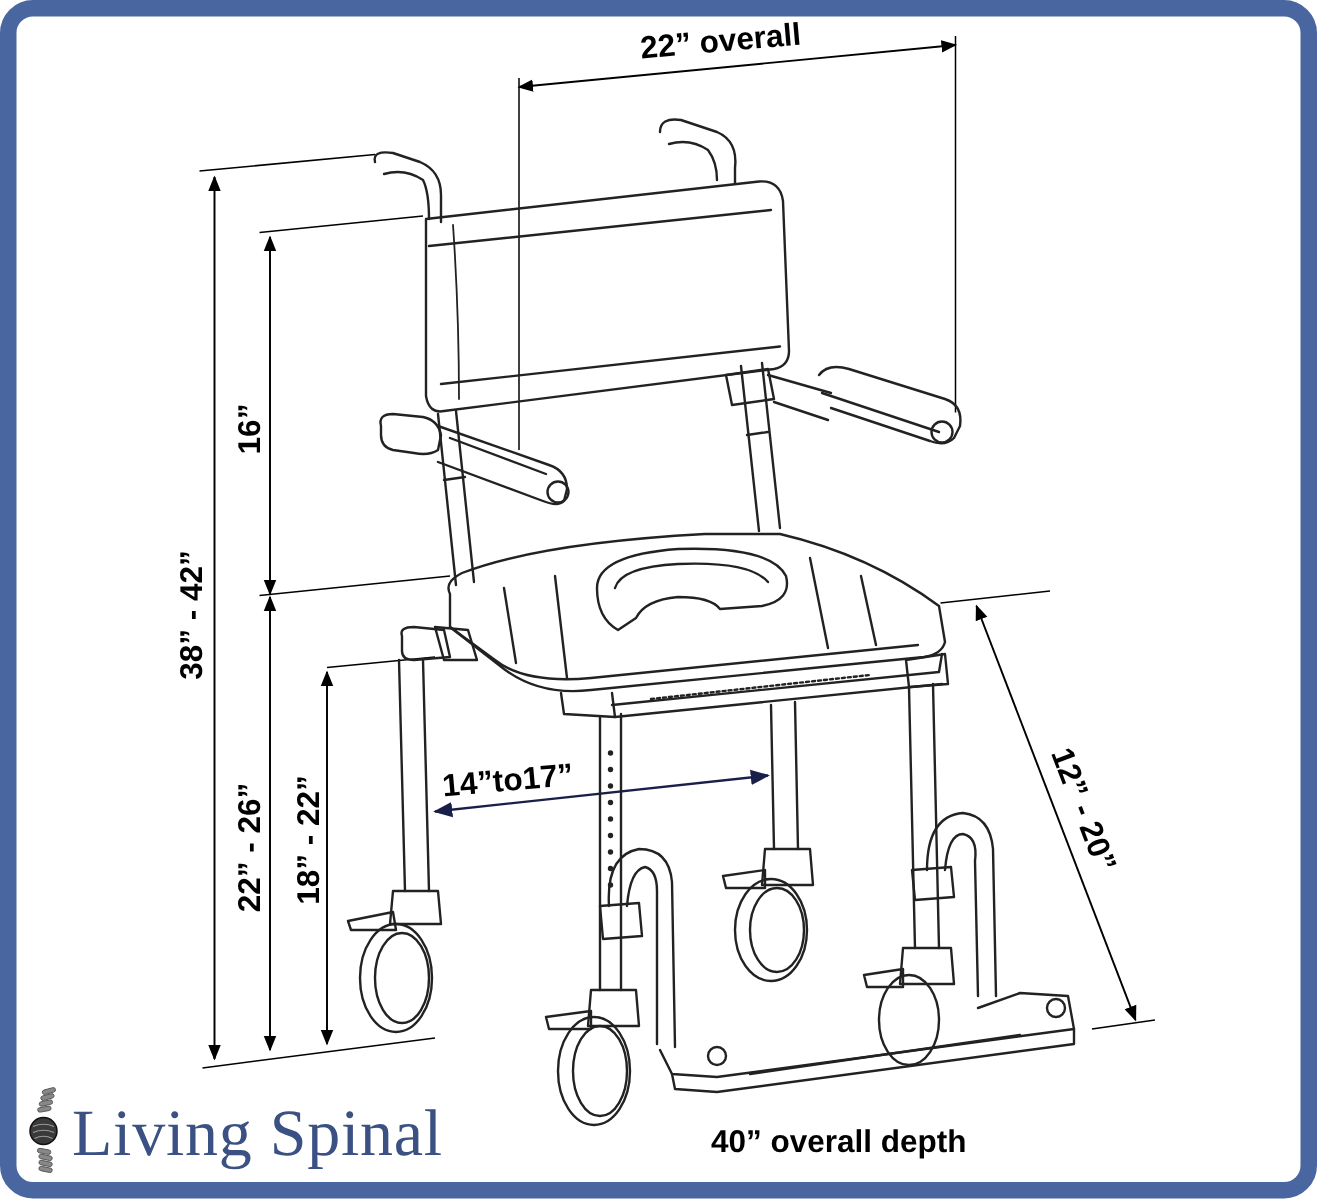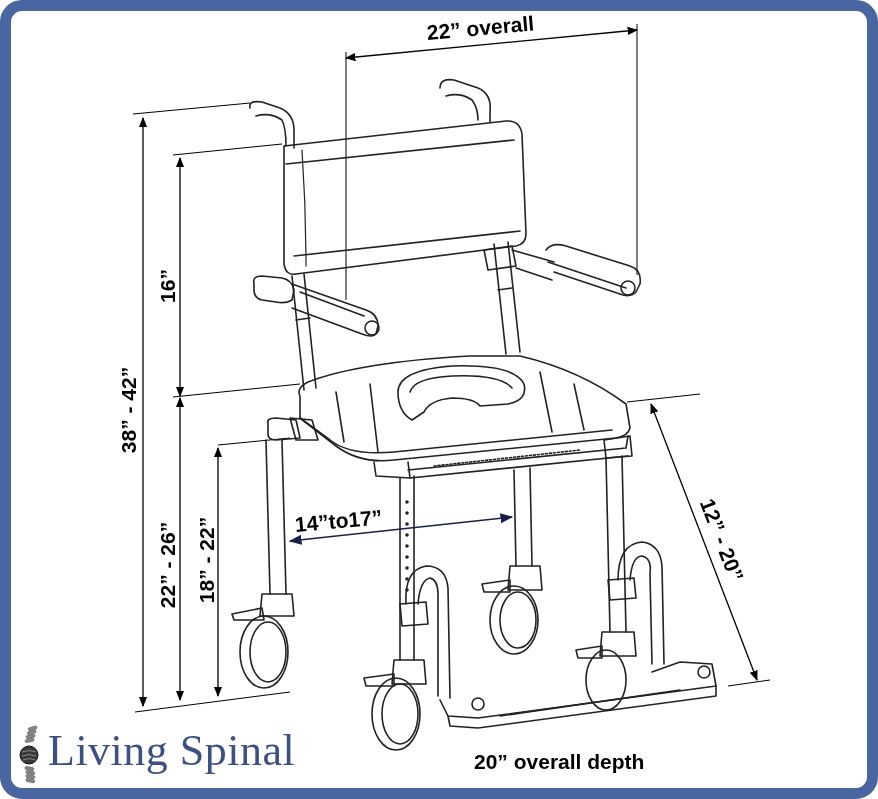--- a/index.html
+++ b/index.html
@@ -8,21 +8,21 @@
     position: absolute; left: 0; top: 0; width: 878px; height: 799px;
     box-sizing: border-box; border: 11px solid #4a66a0; border-radius: 22px;
     background: #ffffff;
   }
   .drawing { position: absolute; left: 0; top: 0; width: 878px; height: 799px; }
   .dim-label {
     position: absolute; font-family: "Liberation Sans", sans-serif; font-weight: bold;
     font-size: 21px; color: #000; white-space: nowrap; line-height: 1;
   }
   .brand {
-    position: absolute; left: 16px; top: 725px; height: 60px; display: flex; 
+    position: absolute; left: 16px; top: 725px; height: 60px; display: flex; align-items: center;
   }
   .brand-text {
     font-family: "Liberation Serif", serif; font-size: 44px; color: #3b5183; margin-left: 6px;
     letter-spacing: 0.5px;
   }
   .depth-label {
     position: absolute; left: 474px; top: 750px; font-size: 21px; font-weight: bold; color: #000;
     font-family: "Liberation Sans", sans-serif;
   }
 </style>
@@ -188,21 +188,21 @@
 <div class="dim-label" style="left:167px; top:286px; transform: translate(-50%,-50%) rotate(-90deg);">16”</div>
 
 <div class="dim-label" style="left:167px; top:565px; transform: translate(-50%,-50%) rotate(-90deg);">22” - 26”</div>
 
 <div class="dim-label" style="left:206px; top:560px; transform: translate(-50%,-50%) rotate(-90deg);">18” - 22”</div>
 
 <div class="dim-label" style="left:294px; top:514px; transform: rotate(-5deg); transform-origin: left top;">14”to17”</div>
 
 <div class="dim-label" style="left:722px; top:540px; transform: translate(-50%,-50%) rotate(69deg);">12” - 20”</div>
 
-<div class="depth-label">20” overall depth</div>
+<div class="depth-label">40” overall depth</div>
 
 <div class="brand">
   <svg width="26" height="62" viewBox="0 0 26 62">
     <g fill="#888" stroke="#555" stroke-width="0.6">
       <rect x="12" y="2" width="9" height="3" rx="1.5" transform="rotate(-15 16 3)"></rect>
       <rect x="11" y="6" width="9" height="3" rx="1.5" transform="rotate(-15 15 7)"></rect>
       <rect x="10" y="10" width="9" height="3" rx="1.5" transform="rotate(-12 14 11)"></rect>
       <rect x="9" y="14" width="9" height="3" rx="1.5" transform="rotate(-10 13 15)"></rect>
       <rect x="9" y="42" width="9" height="3" rx="1.5" transform="rotate(10 13 43)"></rect>
       <rect x="10" y="46" width="9" height="3" rx="1.5" transform="rotate(12 14 47)"></rect>

